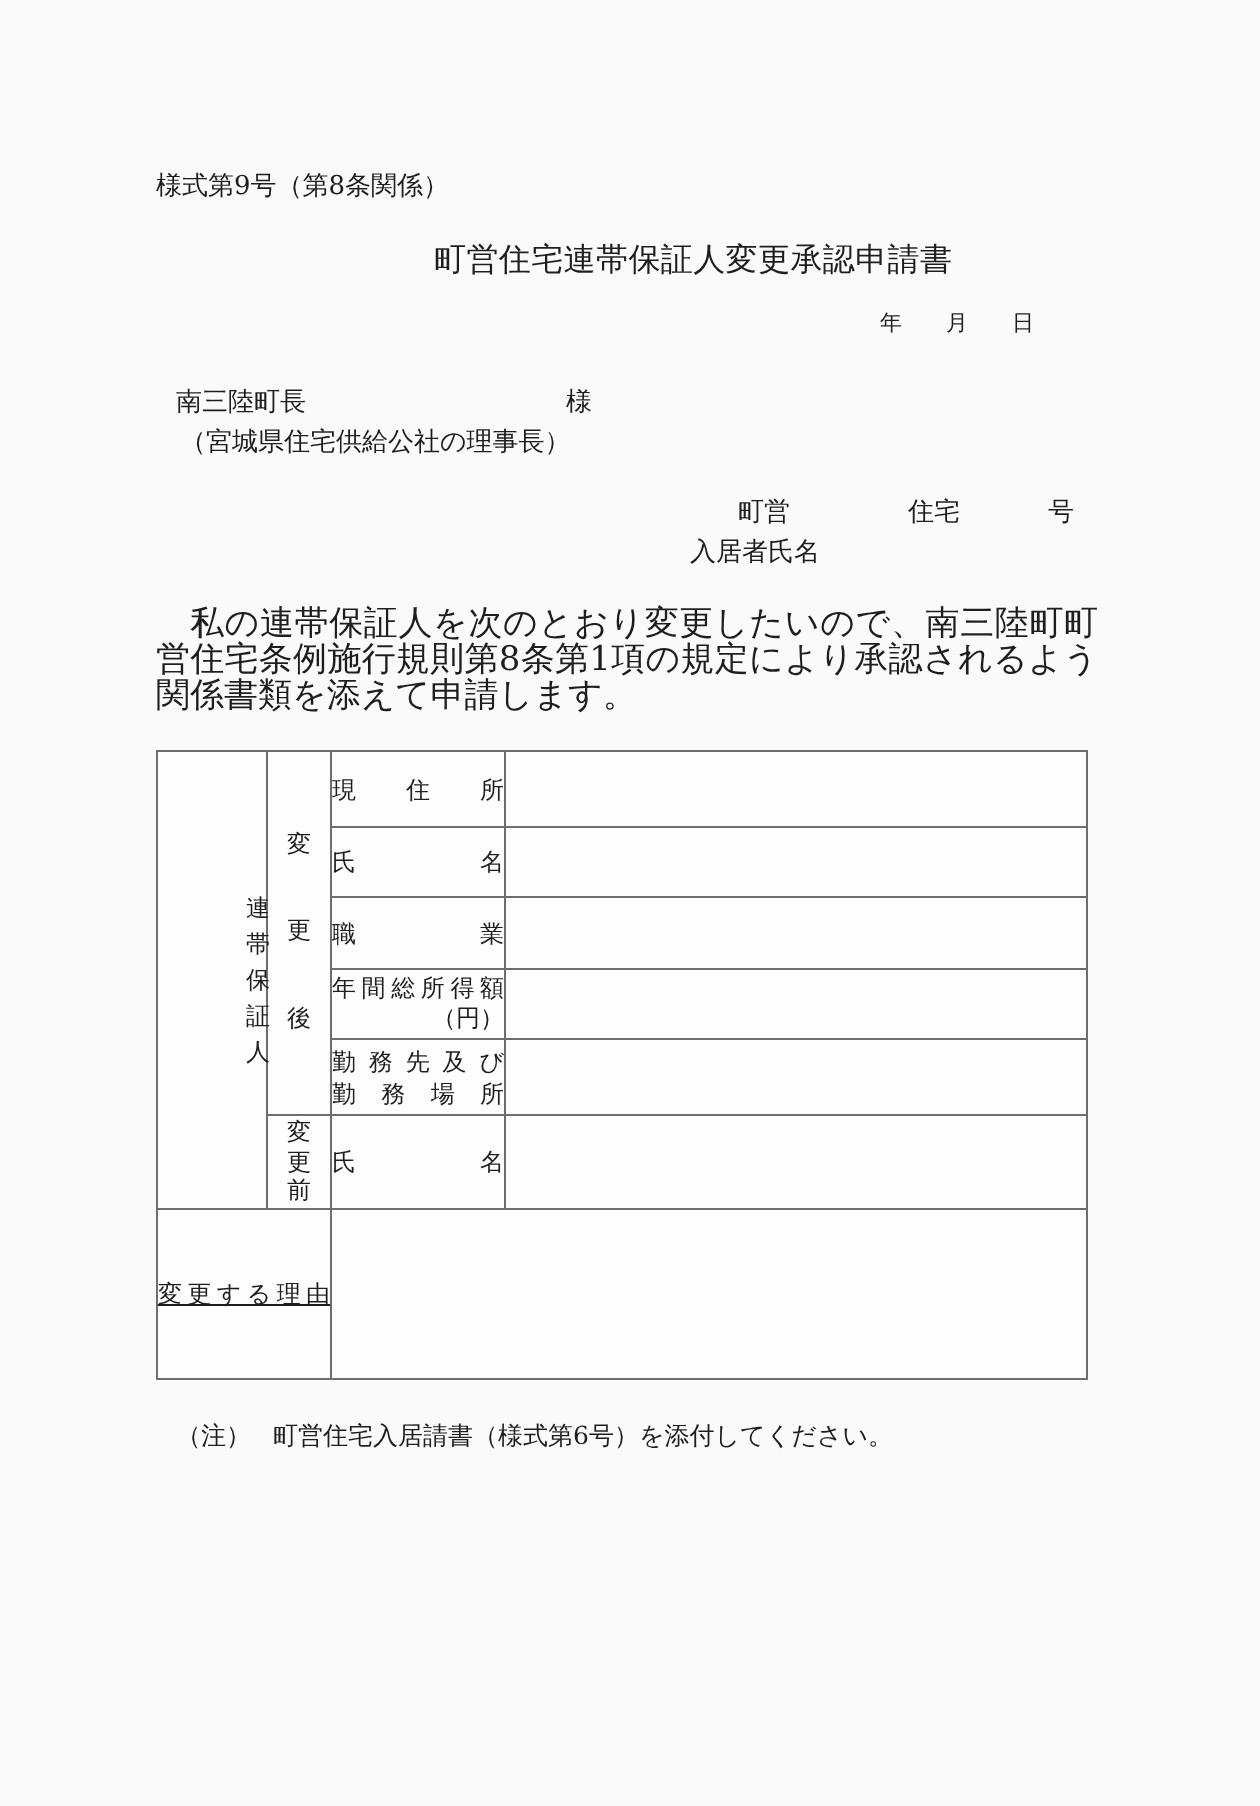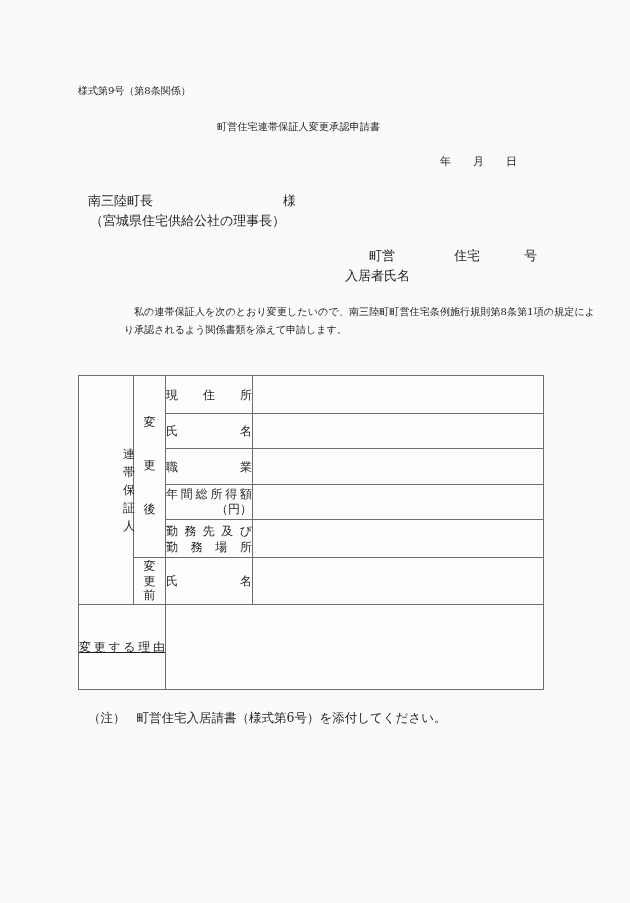--- a/index.html
+++ b/index.html
@@ -7,37 +7,36 @@
     width:630px;height:903px;
     background:#fafafa;
     font-family:"DejaVu Serif","Liberation Serif",serif;
     color:#1e1e1e;
     position:relative;
     -webkit-font-smoothing:antialiased;
   }
   .page{position:absolute;inset:0;width:630px;height:903px;overflow:hidden;}
   .abs{position:absolute;white-space:nowrap;}
 
-  .form-number{left:78px;top:84px;font-size:10px;}
-  .doc-title{left:217px;top:120px;font-size:10px;letter-spacing:0.2px;}
+  .form-number{left:78px;top:84px;font-size:13px;}
+  .doc-title{left:217px;top:120px;font-size:16px;letter-spacing:0.2px;}
   .date-line{left:440px;top:154px;font-size:11px;}
   .addressee-line{left:88px;top:192px;font-size:13px;display:flex;}
   .honorific{margin-left:130px;}
   .addressee-paren{left:90px;top:212px;font-size:13px;}
   .housing-line{left:345px;top:247px;font-size:13px;display:flex;padding-left:24px;}
   .housing-mid{margin-left:59px;}
   .housing-suffix{margin-left:44px;}
   .resident-line{left:345px;top:267px;font-size:13px;}
 
   .body-par{
     left:78px;top:303px;width:471px;
-    font-size:10px;line-height:18px;
+    font-size:17px;line-height:18px;
     text-indent:1em;white-space:normal;
     text-align:justify;
-    margin-left:46px;
   }
 
   table.form-table{
     position:absolute;left:78px;top:375px;
     width:465px;border-collapse:collapse;table-layout:fixed;
     background:#fdfdfd;
     font-size:12px;color:#1e1e1e;
   }
   table.form-table td{border:1px solid #6e6e6e;padding:0;vertical-align:middle;}
   tr.r1{height:38px;} tr.r2{height:35px;} tr.r3{height:36px;}

